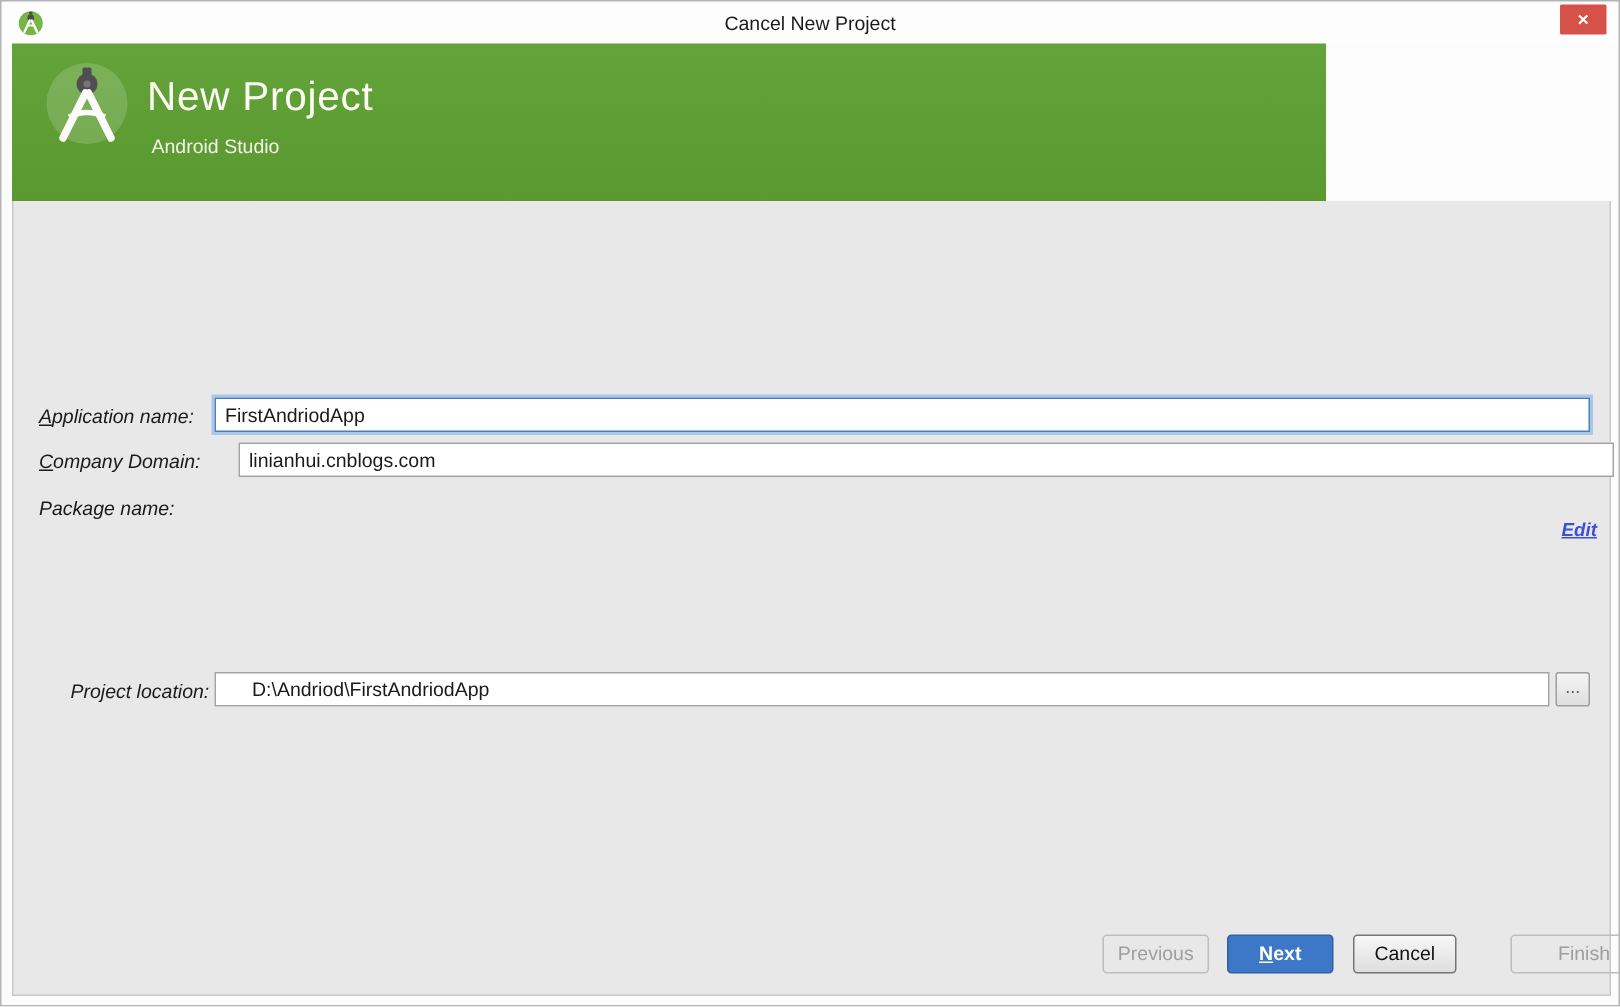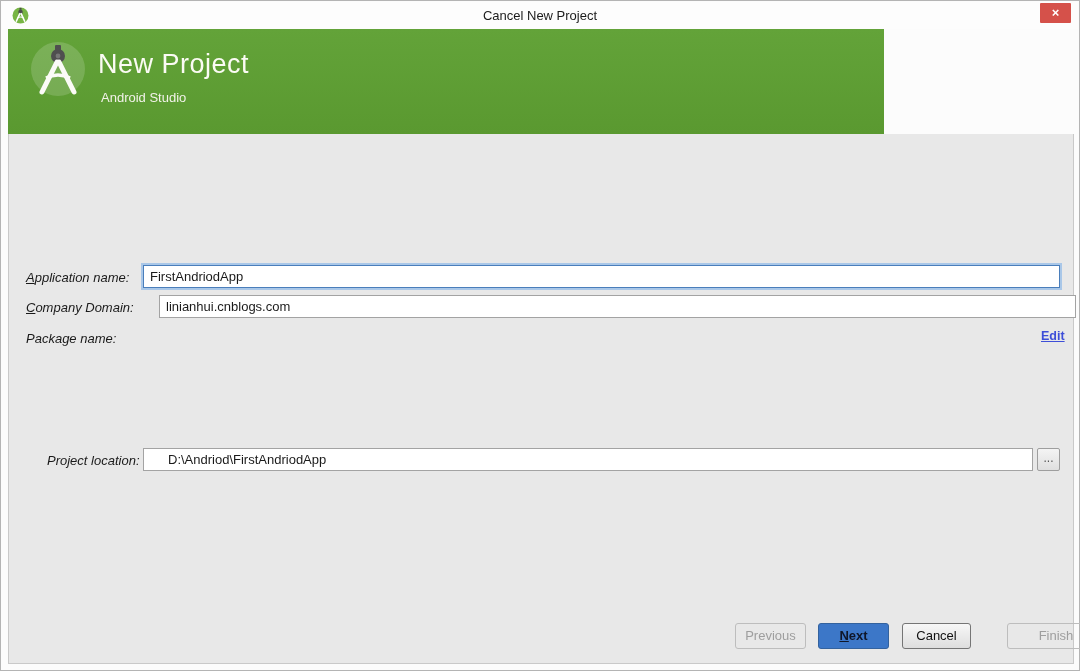--- a/index.html
+++ b/index.html
@@ -35,35 +35,35 @@
   .form-label{position:absolute;left:25px;font-size:13px;color:#1a1a1a;z-index:2;white-space:nowrap;font-style:italic;}
   .mn{text-decoration:underline;}
 
   .text-input{position:absolute;box-sizing:border-box;height:23px;background:#fff;
     border:1px solid #a3a3a3;font-family:"Liberation Sans","DejaVu Sans",sans-serif;
     font-size:13px;color:#1a1a1a;padding:0 6px;z-index:2;border-radius:0;outline:none;}
   .text-input.focused{border:1px solid var(--focus-blue,#4a7ebb);
     box-shadow:0 0 0 2px var(--focus-glow,#a9c7e8);}
 
   .pkg-value{position:absolute;left:146px;top:329px;font-size:13px;color:var(--muted-text,#9b9b9b);z-index:2;}
-  .edit-link{position:absolute;left:1040px;top:328px;font-size:12.5px;font-weight:bold;
-    color:var(--link-blue,#3d4ed8);text-decoration:underline;cursor:pointer;z-index:2;}
+  .edit-link{position:absolute;left:1040px;top:345px;font-size:12.5px;font-weight:bold;
+    color:var(--link-blue,#3d4ed8);text-decoration:underline;cursor:pointer;z-index:2;font-style:italic;}
 
   .browse-btn{position:absolute;left:1036px;top:447px;width:23px;height:23px;box-sizing:border-box;
     border:1px solid #9e9e9e;border-radius:2px;background:linear-gradient(#f4f4f4,#dfdfdf);
     color:#555;font-size:12px;line-height:19px;text-align:center;cursor:pointer;z-index:2;}
 
   
   .btn{position:absolute;top:622px;height:26px;box-sizing:border-box;border-radius:3px;
     font-family:"Liberation Sans","DejaVu Sans",sans-serif;font-size:13px;text-align:center;
     line-height:24px;z-index:2;cursor:pointer;}
   .btn.disabled{border:1px solid #bdbdbd;background:transparent;color:#9e9e9e;cursor:default;}
   .btn-previous{left:734px;width:71px;}
   .btn-next{left:817px;width:71px;background:var(--next-blue,#3c77c8);
-    border:1px solid var(--next-border,#33629e);color:#0f172a;font-weight:bold;}
+    border:1px solid var(--next-border,#33629e);color:#ffffff;font-weight:bold;}
   .btn-cancel{left:901px;width:69px;background:linear-gradient(#f7f7f7,#dedede);
     border:1px solid #757575;color:#111;}
   .btn-finish{left:1006px;width:78px;padding-left:20px;}
 </style>
 </head>
 <body>
 
 <div class="window">
 
   <div class="titlebar">

